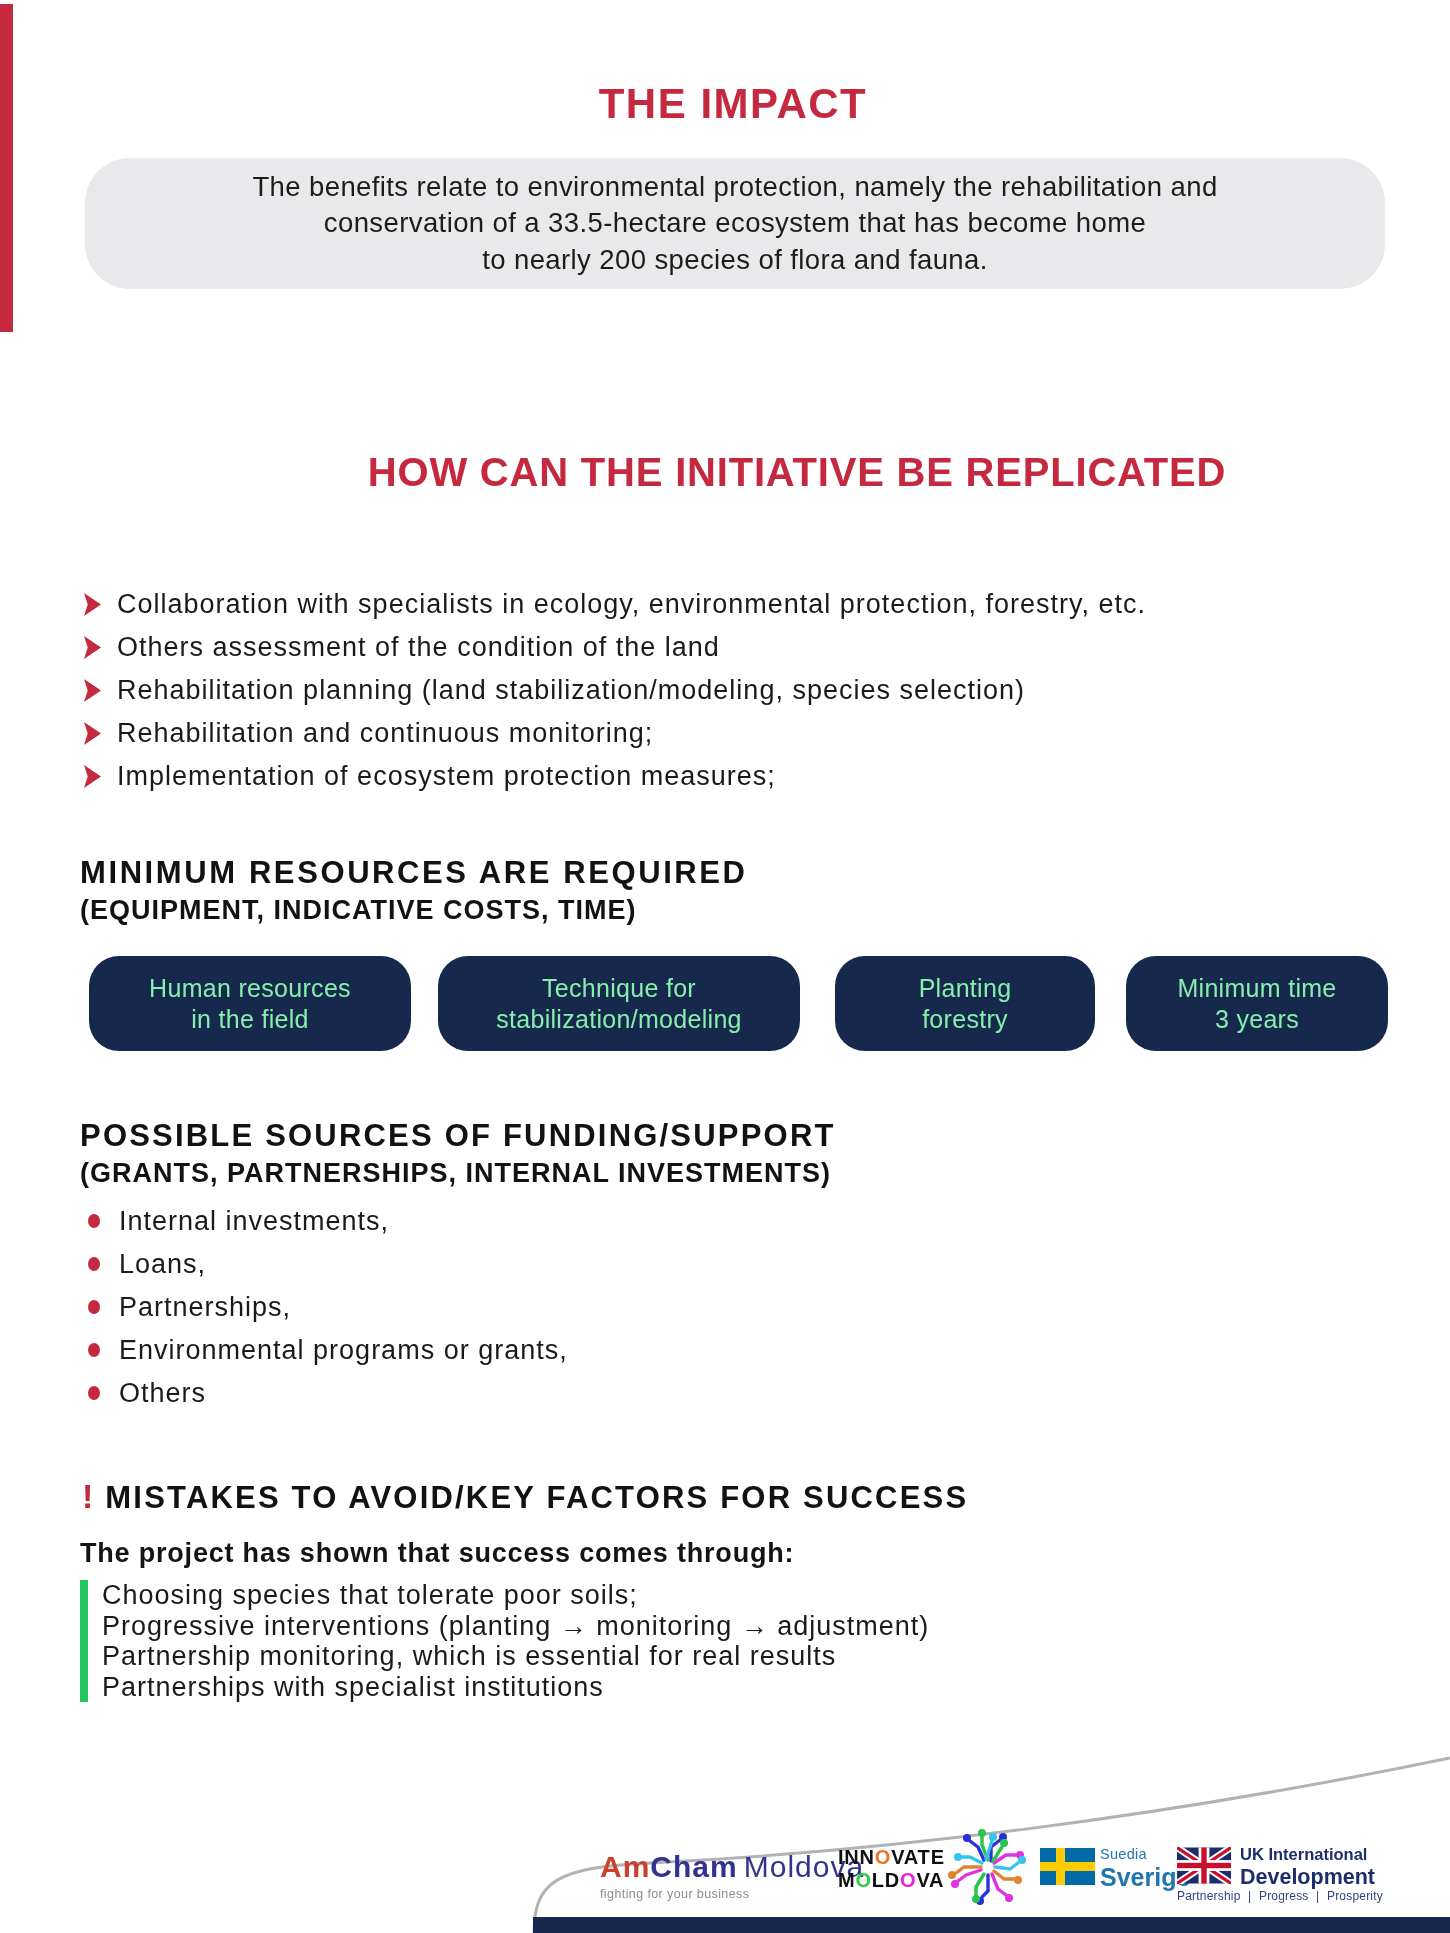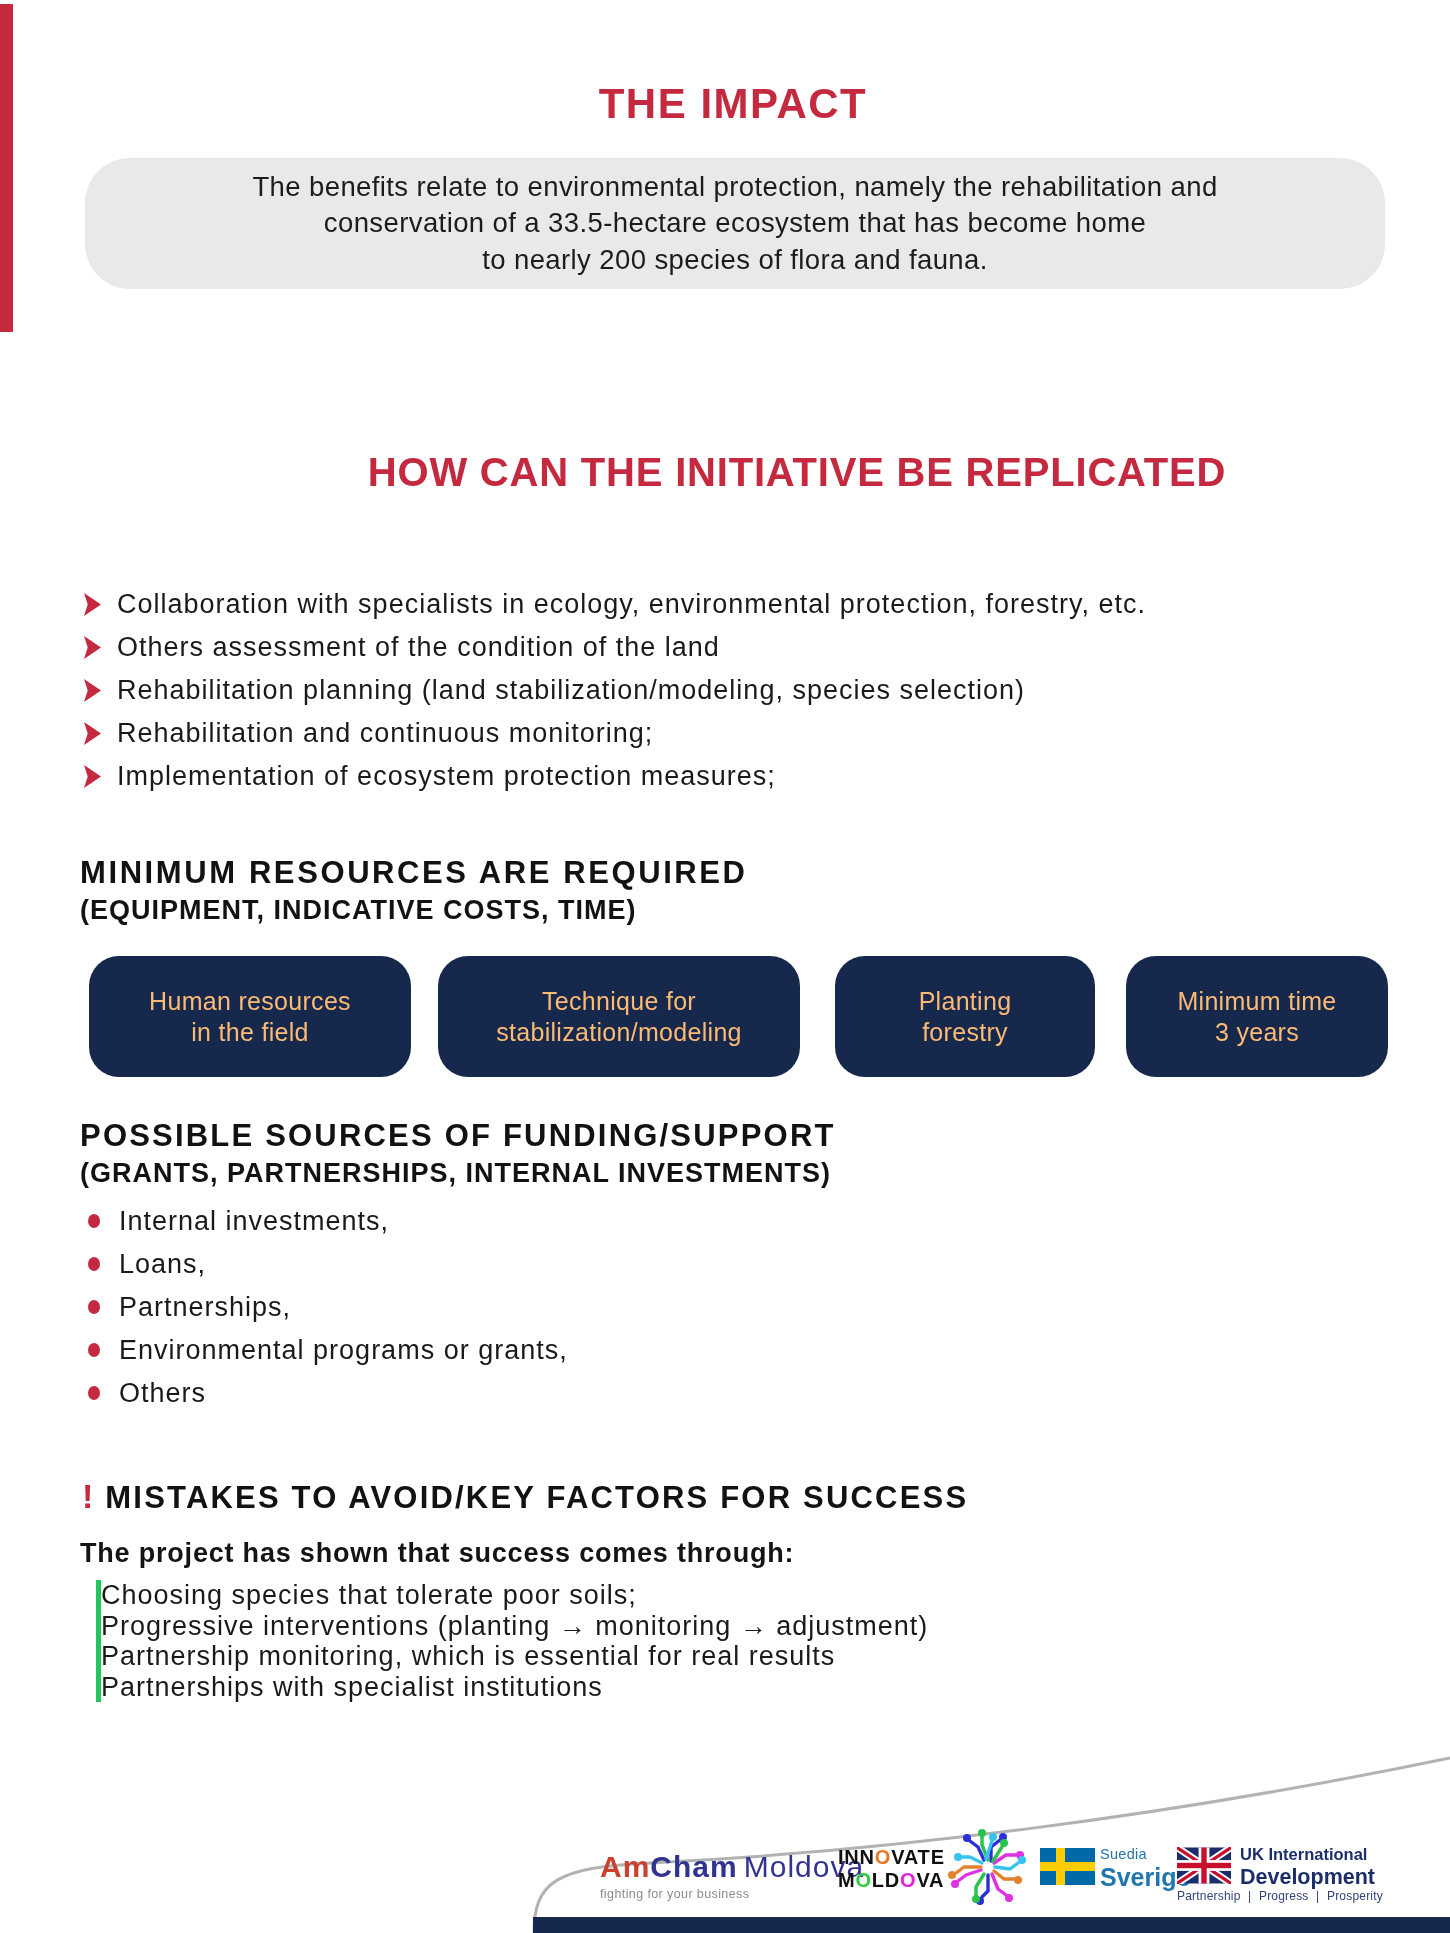--- a/index.html
+++ b/index.html
@@ -24,40 +24,40 @@
   .h3-sub { font-size:27px; font-weight:bold; color:#121212; letter-spacing:1px; }
 
   
   .steps-list { left:82px; top:588px; width:1330px; list-style:none; }
   .steps-list li { display:flex; align-items:flex-start; margin-bottom:11px; font-size:27px; line-height:32px;
                    letter-spacing:1px; color:#1a1a1a; }
   .arrow-ico { flex:0 0 auto; width:17px; height:23px; margin:5px 16px 0 2px; background:#C42940;
                clip-path:polygon(0% 0%, 100% 50%, 0% 100%, 22% 50%); }
 
   
-  .pill { top:956px; height:121px; background:#16294C; border-radius:30px; color:#fdba74;
+  .pill { top:956px; height:95px; background:#16294C; border-radius:30px; color:#86efac;
           display:flex; flex-direction:column; justify-content:center; text-align:center;
           font-size:25px; line-height:31px; letter-spacing:0.3px; }
   .pill-1 { left:89px;  width:322px; }
   .pill-2 { left:438px; width:362px; }
   .pill-3 { left:835px; width:260px; }
   .pill-4 { left:1126px; width:262px; }
 
   
   .dot-list { left:86px; top:1205px; width:1200px; list-style:none; }
   .dot-list li { display:flex; align-items:flex-start; margin-bottom:10px; font-size:27px; line-height:33px;
                  letter-spacing:1px; color:#1a1a1a; }
   .dot-ico { flex:0 0 auto; width:12px; height:14px; border-radius:50%; background:#C42940; margin:9px 19px 0 2px; }
 
   
   .mistakes-head { top:1477px; left:82px; width:1330px; }
   .bang { font-size:34px; font-weight:bold; color:#C42940; margin-right:12px; }
   .mistakes-head .h3 { display:inline; }
   .intro-bold { top:1538px; left:80px; font-size:27px; font-weight:bold; letter-spacing:0.8px; color:#141414; }
-  .success-block { left:96px; top:1580px; border-left:5px solid #22c55e; }
+  .success-block { left:80px; top:1580px; border-left:8px solid #22c55e; padding-left:14px; }
   .success-block div { font-size:27px; line-height:30.5px; letter-spacing:1px; color:#1a1a1a; }
 
   
   .curve-svg { left:0; top:0; width:1450px; height:1933px; pointer-events:none; }
 
   .amcham { left:600px; top:1850px; }
   .amcham .wordmark { font-size:30px; letter-spacing:1px; white-space:nowrap; }
   .amcham .am { color:#C8422F; font-weight:bold; }
   .amcham .cham { color:#32338F; font-weight:bold; }
   .amcham .mol { color:#32338F; font-weight:normal; margin-left:6px; }

